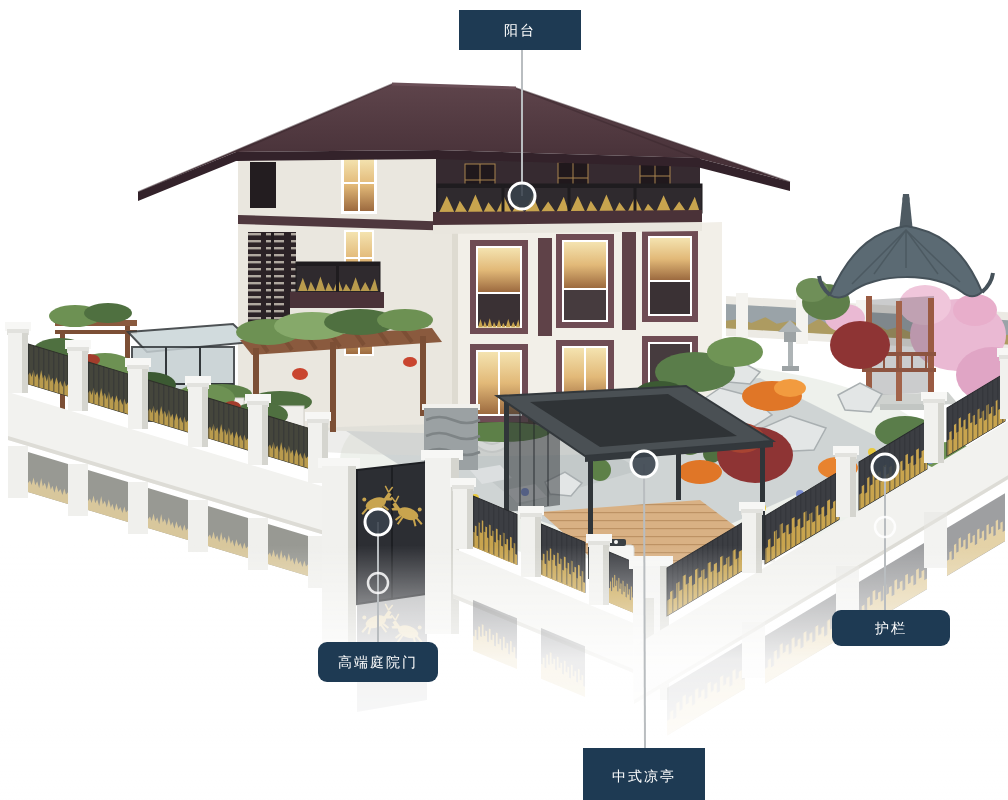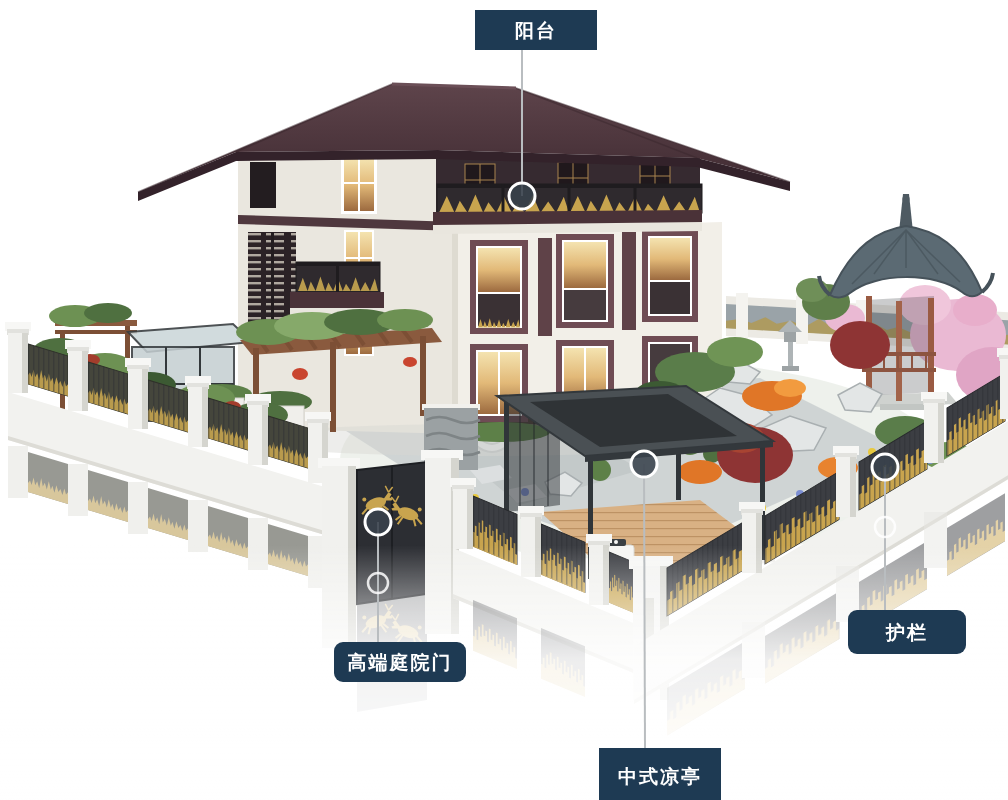--- a/index.html
+++ b/index.html
@@ -1,21 +1,21 @@
 <!DOCTYPE html>
 <html style="--callout-bg: #1e3a53; --callout-text: #ffffff; --leader-line: #b9bdc0; --hotspot-fill: #39424c; --hotspot-ring: #ffffff; --gold-accent: #c8a44e; --roof-maroon: #4b343b; --wall-white: #f1eee7; --fence-panel-dark: #3c3e43; --pavilion-roof-gray: #5b6a73;"><head>
 <meta charset="utf-8">
 <style>
   html,body{margin:0;padding:0;background:#fff;}
   .stage{position:relative;width:1008px;height:800px;background:#fff;overflow:hidden;
          font-family:"Liberation Sans",sans-serif;}
   .scene{position:absolute;left:0;top:0;}
   .callout{position:absolute;display:flex;align-items:center;justify-content:center;
            background:var(--callout-bg,#1e3a53);color:var(--callout-text,#ffffff);
-           font-size:19px;font-weight:bold;letter-spacing:2px;line-height:1;margin-left:16px;}
+           font-size:14px;font-weight:normal;letter-spacing:2px;line-height:1;}
   .callout.round{border-radius:9px;}
 </style>
 </head>
 <body>
 
 <div class="stage">
 
 <svg class="scene" width="1008" height="800" viewBox="0 0 1008 800">
 <defs>
   <path id="mtn" d="M0,60 L0,40 L5,33 L9,42 L14,24 L18,40 L23,30 L28,44 L33,20 L37,38 L42,28 L47,42 L52,22 L57,40 L61,30 L66,44 L71,26 L76,40 L81,32 L86,44 L91,28 L95,40 L100,34 L100,60 Z"></path>
@@ -544,17 +544,17 @@
   <circle cx="885" cy="527" r="10" fill="none" style="stroke:var(--hotspot-ring,#ffffff)" stroke-width="2.5" opacity="0.85"></circle>
 
   <circle cx="522" cy="196" r="13" style="fill:var(--hotspot-fill,#39424c);stroke:var(--hotspot-ring,#ffffff)" fill-opacity="0.88" stroke-width="3"></circle>
   <circle cx="378" cy="522" r="13" style="fill:var(--hotspot-fill,#39424c);stroke:var(--hotspot-ring,#ffffff)" fill-opacity="0.88" stroke-width="3"></circle>
   <circle cx="644" cy="464" r="13" style="fill:var(--hotspot-fill,#39424c);stroke:var(--hotspot-ring,#ffffff)" fill-opacity="0.88" stroke-width="3"></circle>
   <circle cx="885" cy="467" r="13" style="fill:var(--hotspot-fill,#39424c);stroke:var(--hotspot-ring,#ffffff)" fill-opacity="0.88" stroke-width="3"></circle>
 </g>
 </svg>
 
 <div class="callout" style="left:459px;top:10px;width:122px;height:40px;">阳台</div>
-<div class="callout round" style="left:318px;top:642px;width:132px;height:40px;">高端庭院门</div>
+<div class="callout round" style="left:318px;top:642px;width:120px;height:40px;">高端庭院门</div>
 <div class="callout" style="left:583px;top:748px;width:122px;height:56px;">中式凉亭</div>
-<div class="callout round" style="left:832px;top:610px;width:118px;height:44px;">护栏</div>
+<div class="callout round" style="left:832px;top:610px;width:118px;height:36px;">护栏</div>
 
 </div>
 
 </body></html>

